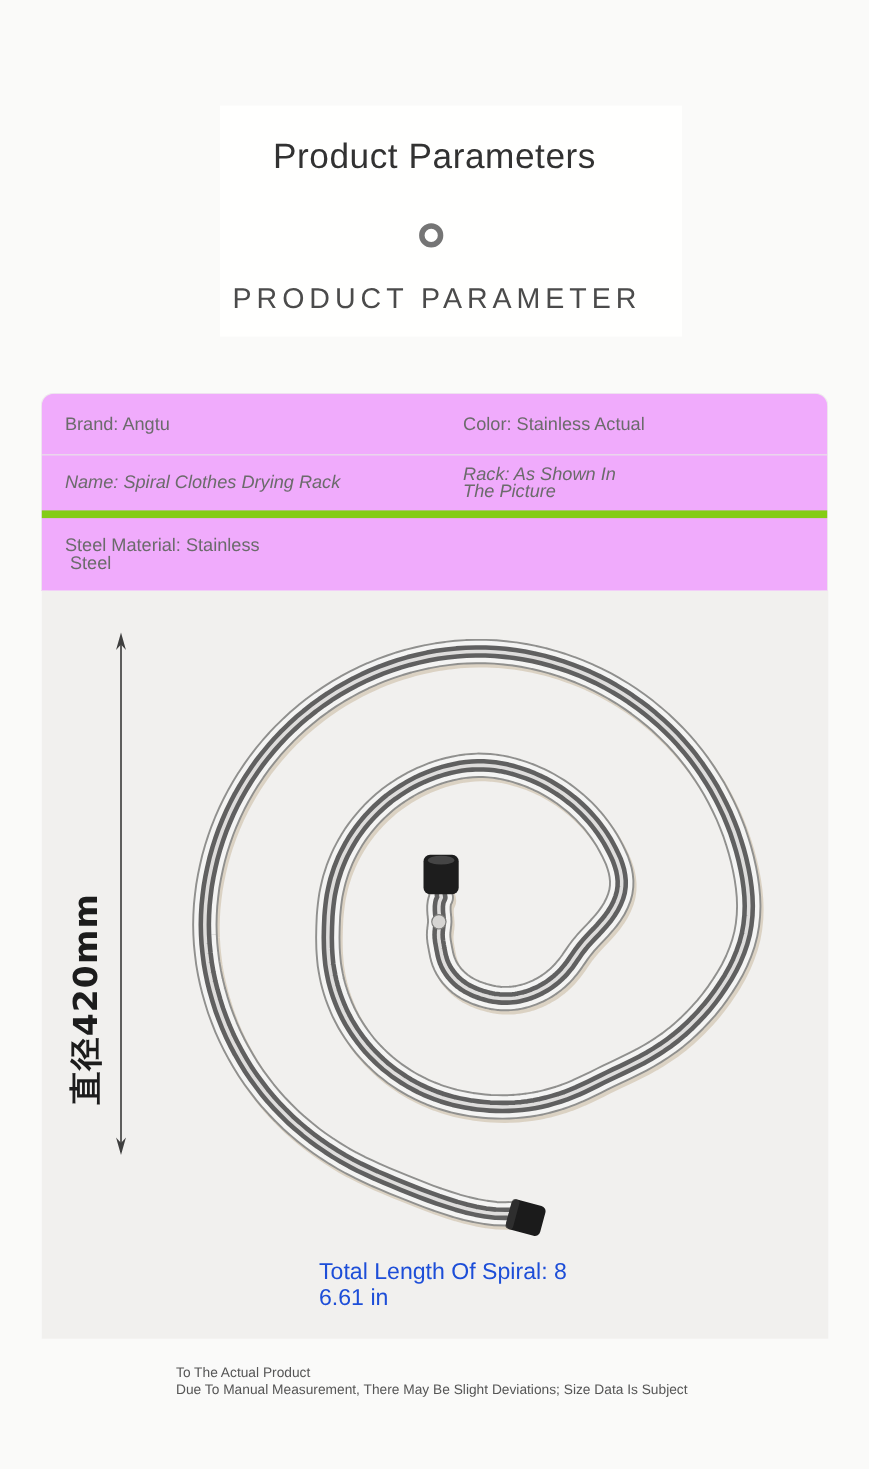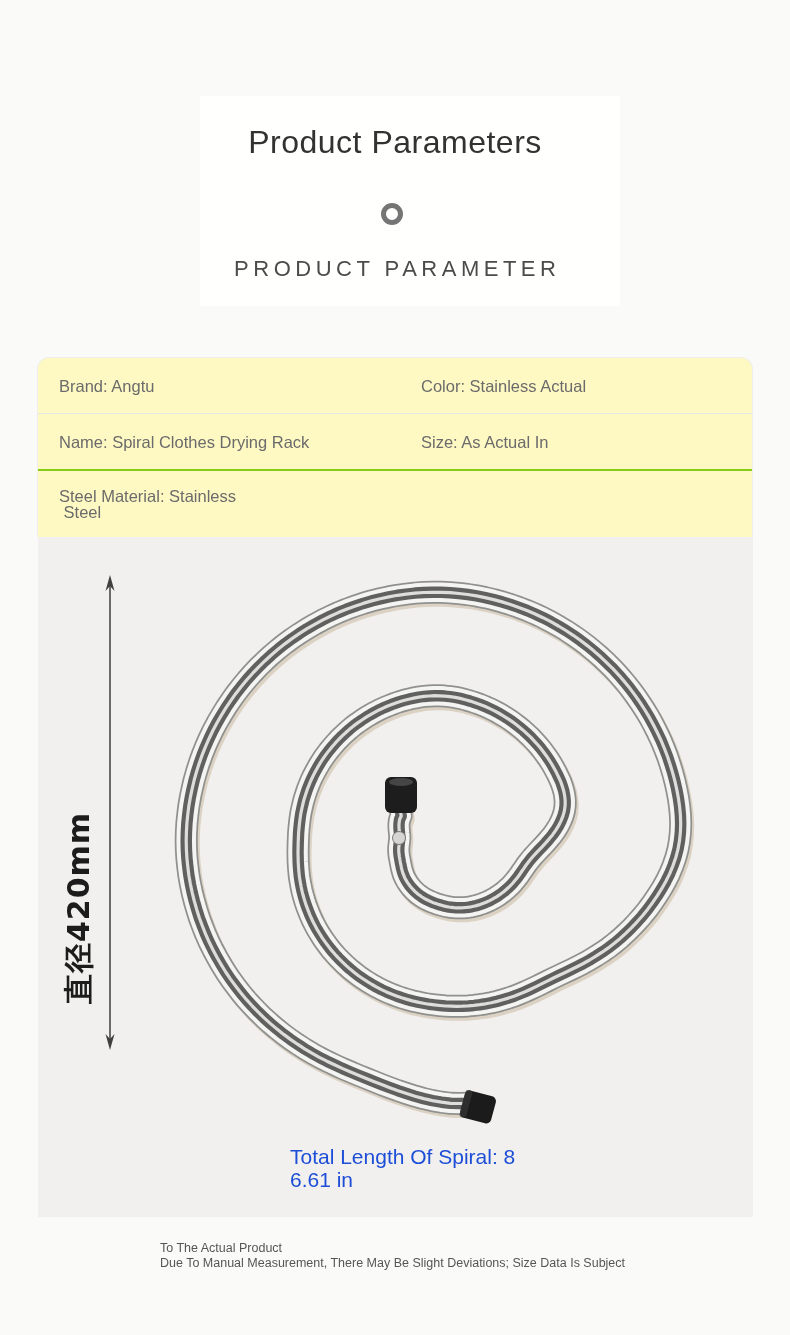--- a/index.html
+++ b/index.html
@@ -18,34 +18,34 @@
     position:absolute;left:0;top:124px;width:100%;
     text-align:center;font-size:32px;font-weight:normal;color:#323232;
     letter-spacing:.5px;margin:0;
   }
   .ring-icon{
     position:absolute;left:381px;top:203px;width:12px;height:12px;
     border:5px solid #757575;border-radius:50%;
   }
   .subtitle{
     position:absolute;left:0;top:256px;width:100%;
-    text-align:center;font-size:22px;color:#4b4b4b;
+    text-align:center;font-size:26px;color:#4b4b4b;
     letter-spacing:4.5px;text-indent:4.5px;font-weight:normal;margin:0;
   }
   .spec-card{
     position:absolute;left:37px;top:357px;width:716px;height:180px;
-    background:#fef9c3;border:1px solid #eeeeec;border-bottom:none;
+    background:#f0abfc;border:1px solid #eeeeec;border-bottom:none;
     border-radius:12px 12px 0 0;box-sizing:border-box;
   }
   .spec-row{
     display:grid;grid-template-columns:362px 1fr;
     align-items:center;padding-left:21px;box-sizing:border-box;
   }
   .spec-row.r0{height:56px;border-bottom:1px solid #e7e7e5;}
-  .spec-row.r1{height:57px;border-bottom:2px solid #84cc16;}
+  .spec-row.r1{height:57px;border-bottom:7px solid #84cc16;font-style:italic;}
   .spec-row.r2{height:65px;}
   .cell{font-size:16.5px;line-height:16px;color:#6b6b6b;}
   .cell div{white-space:pre;}
   .figure-panel{
     position:absolute;left:38px;top:537px;width:715px;height:680px;
     background:#f1f0ee;
   }
   .figure-panel svg{position:absolute;left:0;top:0;}
   .diameter-label{
     position:absolute;left:41px;top:371px;
@@ -83,21 +83,22 @@
       </div>
       <div class="cell">
         <div>Color: Stainless Actual</div>
       </div>
     </div>
     <div class="spec-row r1">
       <div class="cell">
         <div>Name: Spiral Clothes Drying Rack</div>
       </div>
       <div class="cell">
-        <div>Size: As Actual In</div>
+        <div>Rack: As Shown In</div>
+        <div>The Picture</div>
       </div>
     </div>
     <div class="spec-row r2">
       <div class="cell">
         <div>Steel Material: Stainless</div>
         <div> Steel</div>
       </div>
       <div class="cell"></div>
     </div>
   </div>

